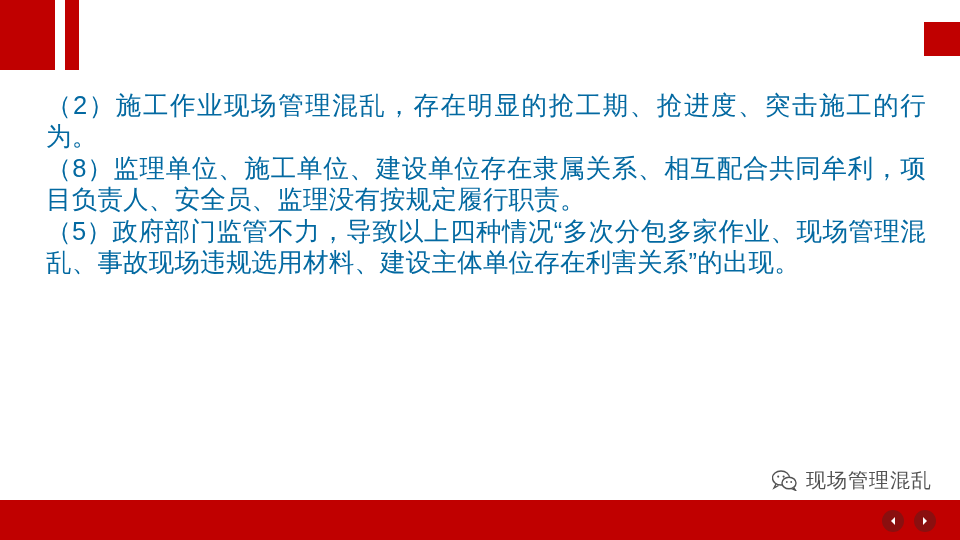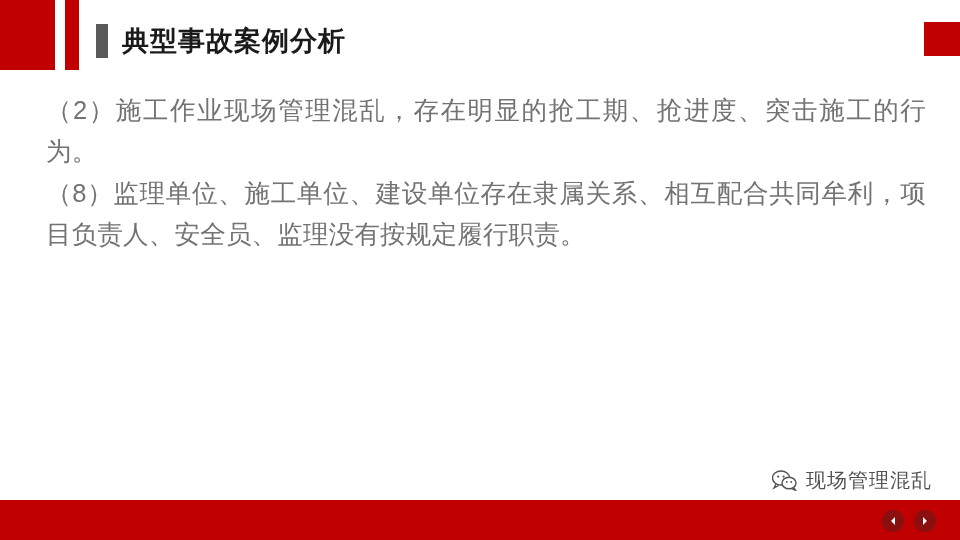--- a/index.html
+++ b/index.html
@@ -83,22 +83,22 @@
 
   
   .body-area {
     position: absolute;
     left: 46px;
     top: 90px;
     width: 880px;
   }
   .para {
     font-size: 25.5px;
-    line-height: 41px;
-    color: #737373;
+    line-height: 31px;
+    color: #0369a1;
     text-align: justify;
     margin: 0 0 1px 0;
     letter-spacing: 0.2px;
   }
 
   
   .bottom-bar {
     position: absolute;
     left: 0;
     bottom: 0;
@@ -161,28 +161,25 @@
 <body>
 
 <div class="slide">
 
   <div class="tl-red"></div>
   <div class="tl-white-notch"></div>
   <div class="tl-red2"></div>
 
   <div class="tr-red"></div>
 
-  <div class="title-wrap">
-    <span class="title-bar"></span>
-    <span class="title-text">典型事故案例分析</span>
-  </div>
 
   <div class="body-area">
     <p class="para">（2）施工作业现场管理混乱，存在明显的抢工期、抢进度、突击施工的行为。</p>
     <p class="para">（8）监理单位、施工单位、建设单位存在隶属关系、相互配合共同牟利，项目负责人、安全员、监理没有按规定履行职责。</p>
+    <p class="para">（5）政府部门监管不力，导致以上四种情况“多次分包多家作业、现场管理混乱、事故现场违规选用材料、建设主体单位存在利害关系”的出现。</p>
   </div>
 
   <div class="watermark">
     <span class="wm-icon">
       <svg width="25" height="21" viewBox="0 0 25 21">
         <ellipse cx="9" cy="8" rx="8.5" ry="7" fill="none" stroke="#3b3b3b" stroke-width="1.4"></ellipse>
         <path d="M4 14 L2 18 L6.5 15.5" fill="none" stroke="#3b3b3b" stroke-width="1.4"></path>
         <circle cx="6.2" cy="6.6" r="1.05" fill="#3b3b3b"></circle>
         <circle cx="11.6" cy="6.6" r="1.05" fill="#3b3b3b"></circle>
         <ellipse cx="17" cy="13" rx="7" ry="5.8" fill="#ffffff" stroke="#3b3b3b" stroke-width="1.4"></ellipse>

